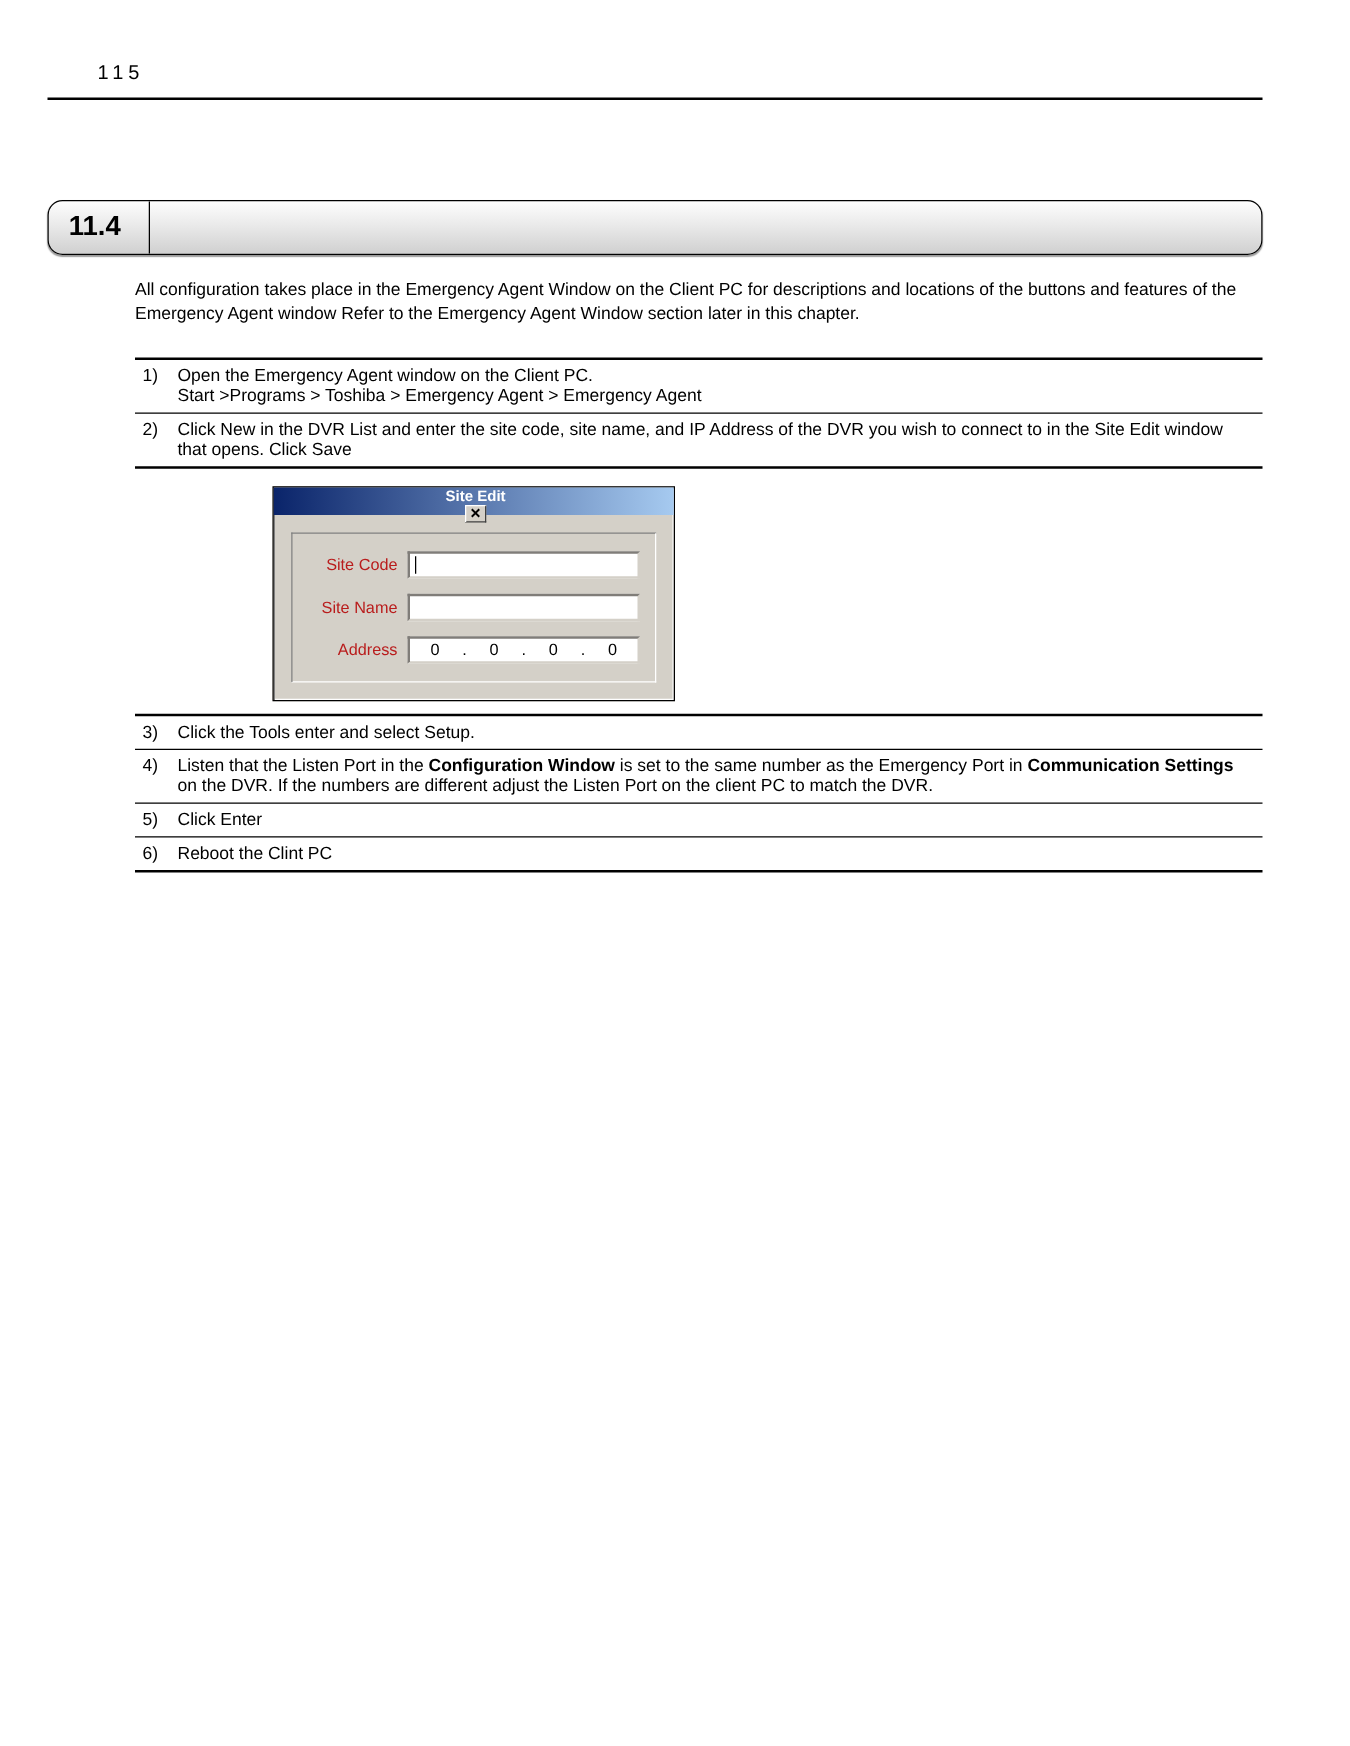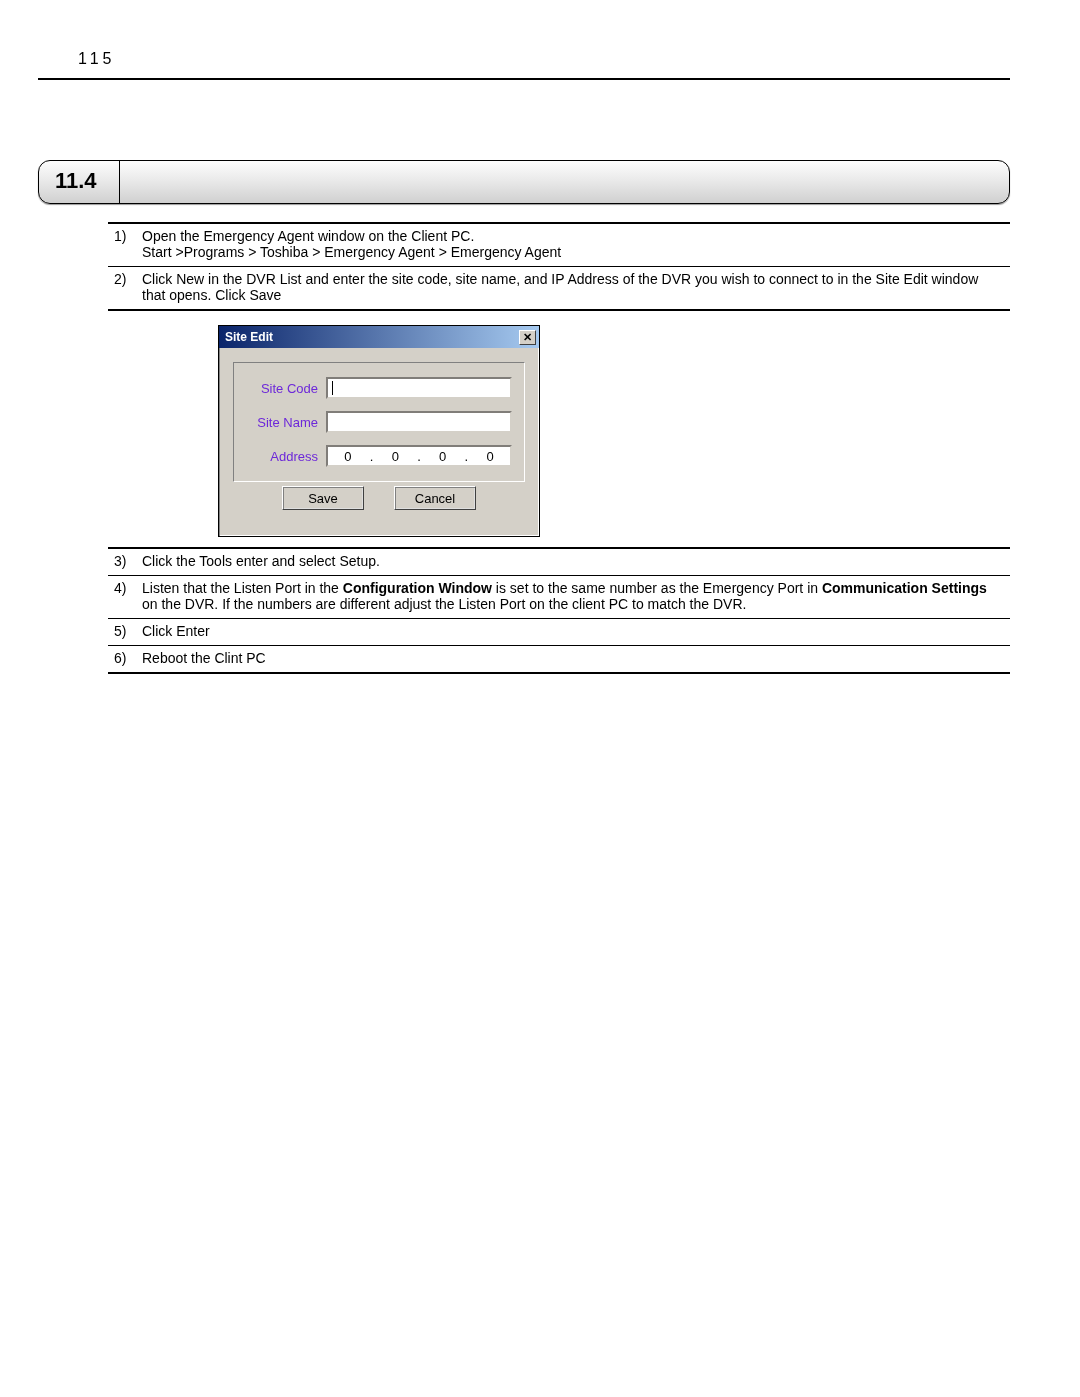--- a/index.html
+++ b/index.html
@@ -87,20 +87,21 @@
   }
   .dlg-titlebar {
     height: 22px;
     background: linear-gradient(to right, #0a246a, #a6caf0);
     color: #fff;
     font-weight: bold;
     display: flex;
     align-items: center;
     padding: 0 3px 0 6px;
     font-size: 12px;
+    flex-direction: column;
   }
   .dlg-titlebar .title-text { flex: 1; }
   .dlg-close {
     width: 17px;
     height: 15px;
     background: #d4d0c8;
     border: 1px solid #fff;
     border-right-color: #404040;
     border-bottom-color: #404040;
     color: #000;
@@ -124,21 +125,21 @@
   .form-row {
     display: flex;
     align-items: center;
     margin-bottom: 12px;
   }
   .form-row label {
     width: 80px;
     text-align: right;
     padding-right: 8px;
     font-size: 13px;
-    color: #6d28d9;
+    color: #b91c1c;
   }
   .sunken-input {
     flex: 1;
     height: 22px;
     background: #fff;
     border: 2px inset #d4d0c8;
     font-size: 13px;
     padding: 0 4px;
     display: flex;
     align-items: center;
@@ -188,20 +189,21 @@
 <div class="page">
 
   <div class="page-header">
     <span class="page-number">115</span>
   </div>
 
   <div class="section-bar">
     <div class="section-num">11.4</div>
   </div>
 
+  <div class="body-text">All configuration takes place in the Emergency Agent Window on the Client PC for descriptions and locations of the buttons and features of the Emergency Agent window Refer to the Emergency Agent Window section later in this chapter.</div>
 
   <table class="steps">
     <tbody>
         <tr class="rule-top">
       <td class="num">1)</td>
       <td>
         <span>Open the Emergency Agent window on the Client PC.</span><br>
         <span>Start &gt;Programs &gt; Toshiba &gt; Emergency Agent &gt; Emergency Agent</span>
       </td>
     </tr>
@@ -236,24 +238,20 @@
               <span class="oct">0</span>
               <span class="dotsep">.</span>
               <span class="oct">0</span>
               <span class="dotsep">.</span>
               <span class="oct">0</span>
               <span class="dotsep">.</span>
               <span class="oct">0</span>
             </div>
           </div>
         </div>
-        <div class="dlg-buttons">
-          <button class="win-btn">Save</button>
-          <button class="win-btn">Cancel</button>
-        </div>
       </div>
     </div>
   </div>
 
   <table class="steps">
     <tbody>
         <tr class="rule-top">
       <td class="num">3)</td>
       <td>Click the Tools enter and select Setup.</td>
     </tr>

